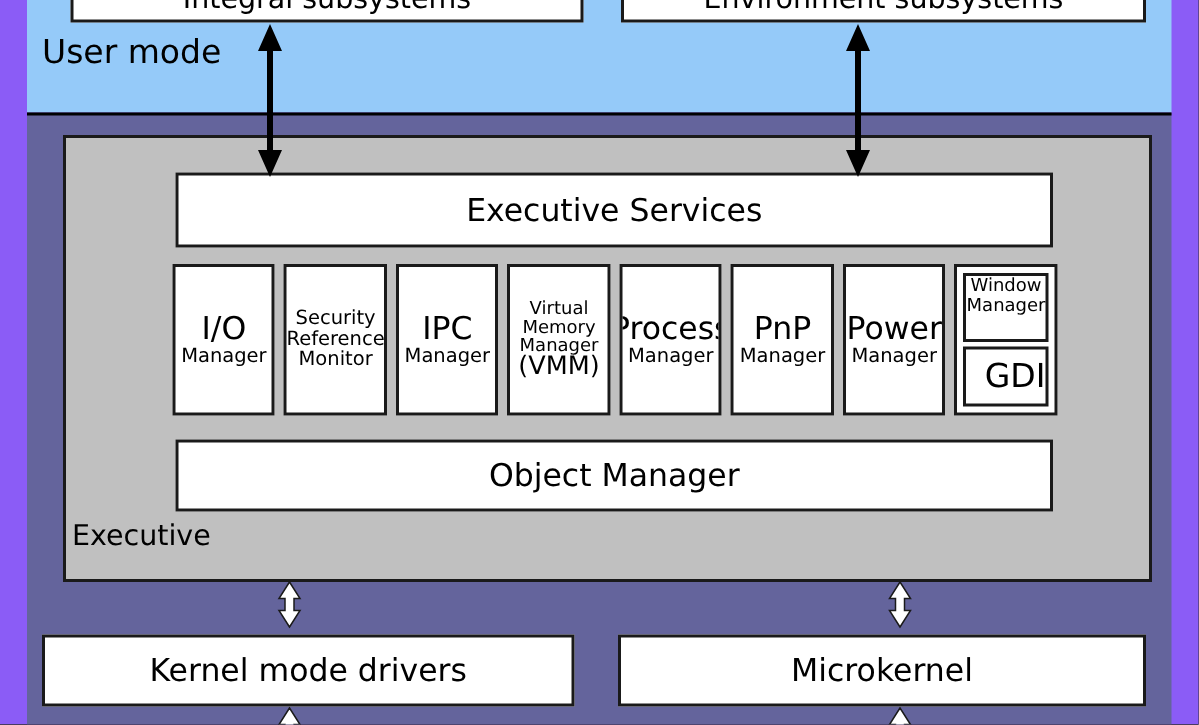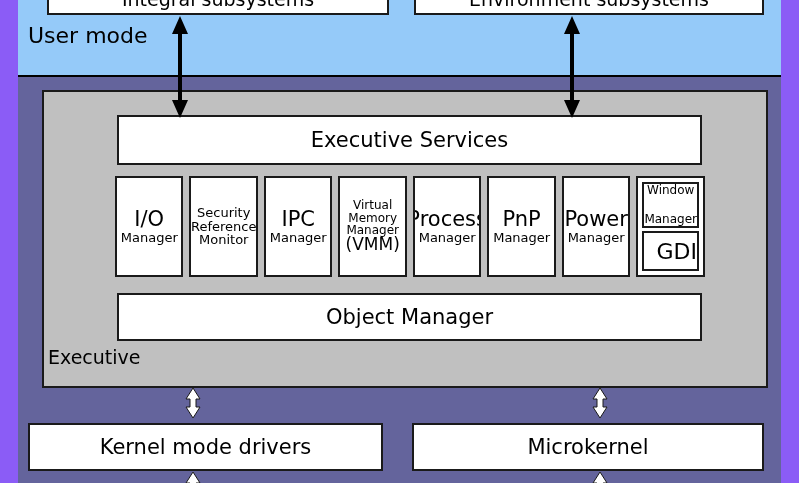--- a/index.html
+++ b/index.html
@@ -36,21 +36,21 @@
        text-align:center;line-height:1.03;padding:0 1px;overflow:hidden;}
   .mgr .big{font-size:21px;white-space:nowrap;}
   .mgr .small{font-size:13px;white-space:nowrap;}
   .mgr .vmm-l{font-size:12px;white-space:nowrap;}
   .mgr .vmm-b{font-size:17px;white-space:nowrap;}
 
   
   #gdi-group{flex:0 0 62px;background:#fff;border:2px solid #1a1a1a;box-sizing:border-box;
              display:flex;flex-direction:column;justify-content:space-between;padding:4px;}
   #window-manager-box{height:46px;background:#fff;border:2px solid #1a1a1a;box-sizing:border-box;
-      display:flex;flex-direction:column;align-items:center;justify-content:space-between;
+      display:flex;flex-direction:column;align-items:center;justify-content:flex-start;
       font-size:12px;line-height:1.08;}
   #gdi-box{height:40px;background:#fff;border:2px solid #1a1a1a;box-sizing:border-box;
       display:flex;align-items:center;justify-content:flex-end;font-size:22px;}
 
   
   #kernel-mode-drivers-box{left:28px;top:423px;width:355px;height:48px;font-size:21px;}
   #microkernel-box{left:412px;top:423px;width:352px;height:48px;font-size:21px;}
 
   
   .arrow{position:absolute;}

